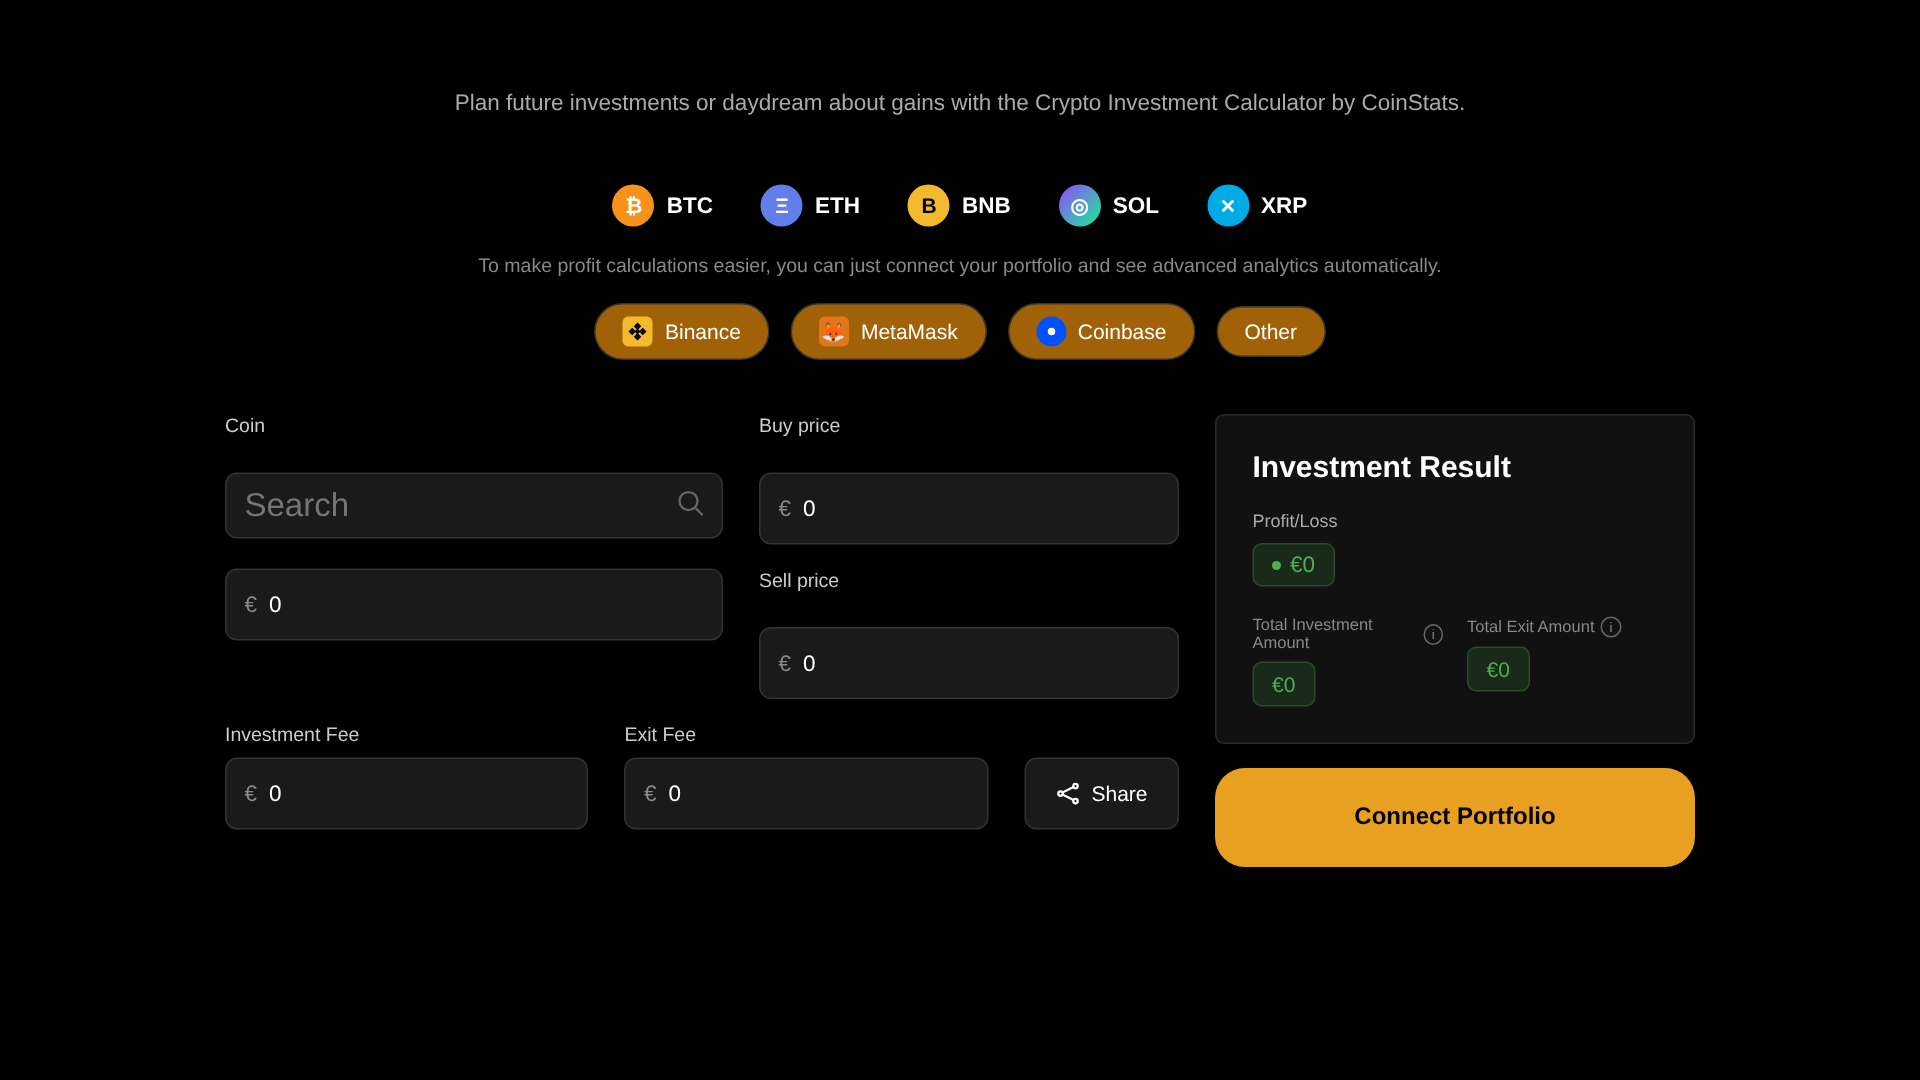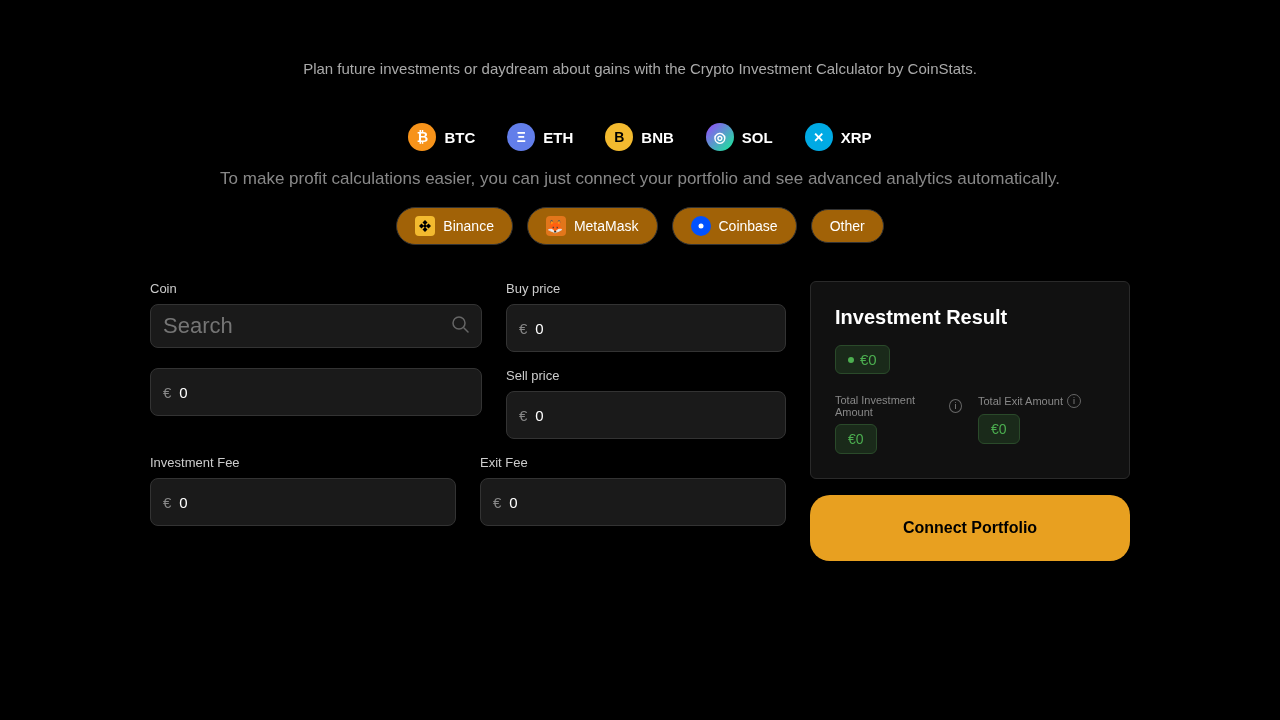--- a/index.html
+++ b/index.html
@@ -63,21 +63,21 @@
       font-weight: 700;
     }
 
     .coin-btc { background: #f7931a; }
     .coin-eth { background: #627eea; }
     .coin-bnb { background: #f3ba2f; }
     .coin-sol { background: linear-gradient(135deg, #9945ff, #14f195); }
     .coin-xrp { background: #00aae4; }
 
     .subtitle {
-      font-size: 17px;
+      font-size: 13px;
       color: #888;
       margin-bottom: 18px;
       text-align: left;
     }
 
     .wallets-row {
       display: flex;
       gap: 14px;
       align-items: center;
       margin-bottom: 36px;
@@ -128,21 +128,21 @@
 
     .form-grid {
       display: grid;
       grid-template-columns: 1fr 1fr;
       gap: 16px 24px;
     }
 
     .form-group {
       display: flex;
       flex-direction: column;
-      gap: 8px;
+      gap: 24px;
     }
 
     .form-label {
       font-size: 13px;
       color: #ccc;
     }
 
     .input-wrapper {
       display: flex;
       align-items: center;
@@ -441,26 +441,37 @@
           <input type="text" class="input-field" value="0" style="">
         </div>
       </div>
       <div class="fee-group">
         <label class="form-label">Exit Fee</label>
         <div class="input-wrapper">
           <span class="input-prefix">€</span>
           <input type="text" class="input-field" value="0" style="">
         </div>
       </div>
+      <button class="share-btn">
+        <svg class="icon-share" viewBox="0 0 16 16" fill="none" stroke="#fff" stroke-width="1.5">
+          <circle cx="13" cy="3" r="1.5"></circle>
+          <circle cx="3" cy="8" r="1.5"></circle>
+          <circle cx="13" cy="13" r="1.5"></circle>
+          <line x1="4.3" y1="7.3" x2="11.7" y2="3.7"></line>
+          <line x1="4.3" y1="8.7" x2="11.7" y2="12.3"></line>
+        </svg>
+        <span>Share</span>
+      </button>
     </div>
   </div>
 
   <div class="right-panel">
     <div class="result-card">
       <div class="result-title">Investment Result</div>
+      <div class="profit-label">Profit/Loss</div>
       <div class="profit-badge">
         <div class="profit-dot"></div>
         <span>€0</span>
       </div>
       <div class="amounts-row">
         <div class="amount-col">
           <div class="amount-label">
             <span>Total Investment Amount</span>
             <span class="info-icon">i</span>
           </div>

